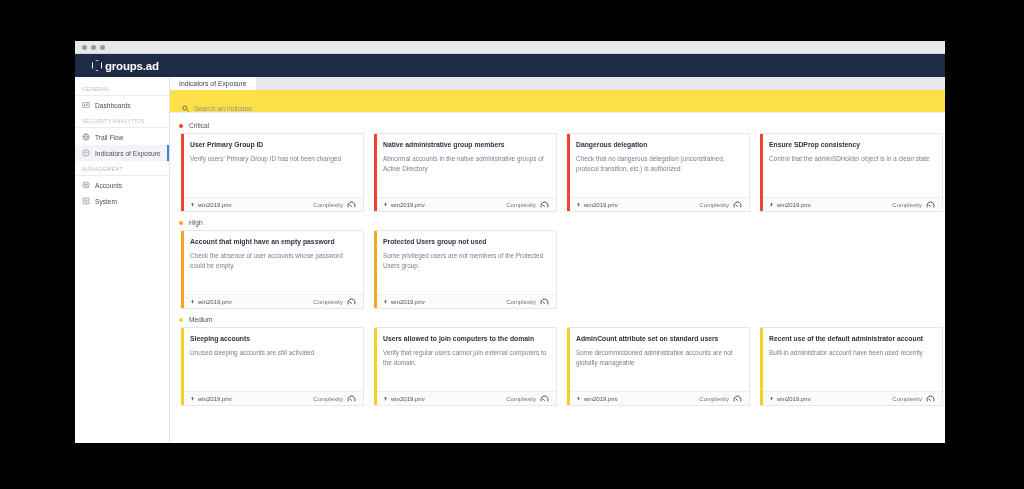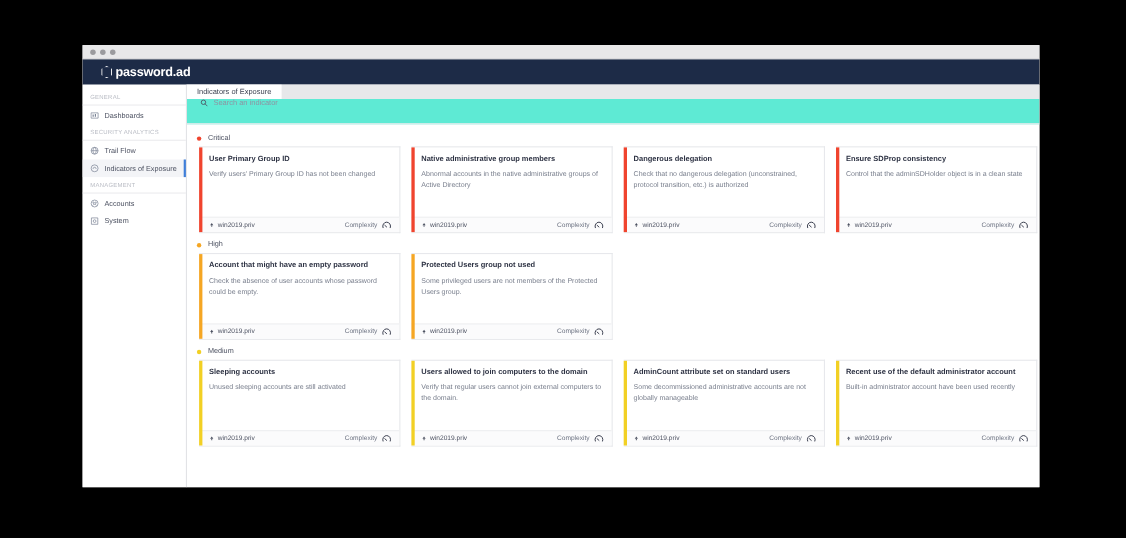--- a/index.html
+++ b/index.html
@@ -121,25 +121,25 @@
     padding: 0 9px;
     font-size: 6.8px;
     color: #3d4352;
     cursor: pointer;
   }
 
   #search-row {
     height: 23px;
     border-bottom: 1px solid #ebecee;
     display: flex;
-    align-items: flex-start;
+    align-items: flex-end;
     padding-left: 12px;
     gap: 5px;
     flex: 0 0 auto;
-    background: #5eead4;
+    background: #fde047;
   }
   #search-icon { width: 7px; height: 7px; color: #4c5161; display: block; }
   #search-input {
     border: none; outline: none;
     font-family: "Liberation Sans", sans-serif;
     font-size: 6.8px;
     color: #6d7382;
     background: transparent;
     width: 260px;
   }
@@ -208,21 +208,21 @@
 
   <div id="titlebar">
     <span class="dot"></span>
     <span class="dot"></span>
     <span class="dot"></span>
   </div>
 
   <div id="app-header">
     <div id="brand">
       <span class="hex"></span>
-      <span id="brand-text">password.ad</span>
+      <span id="brand-text">groups.ad</span>
     </div>
   </div>
 
   <div id="app-body">
 
     <nav id="sidebar">
         <div class="nav-section-label">GENERAL</div>
         <div class="nav-item">
           <svg viewBox="0 0 16 16" class="nav-ico" fill="none" stroke="currentColor" stroke-width="1.3">
             <path d="M1.6 3.2h12.8v9.6H1.6z"></path>

